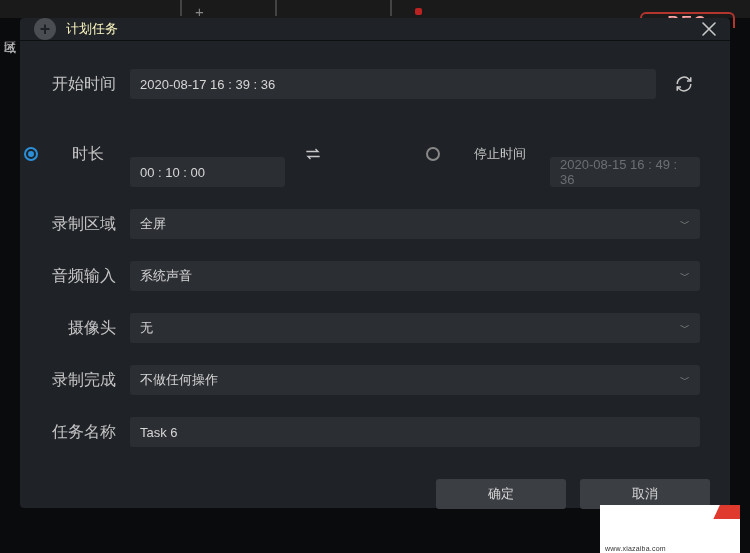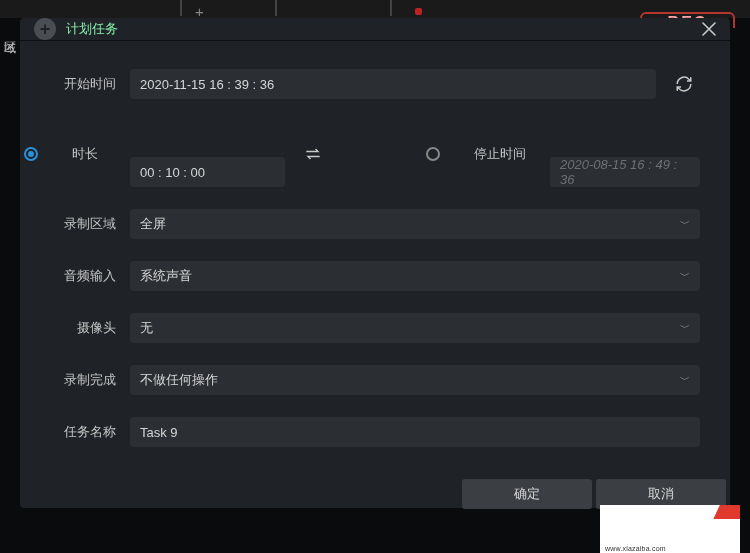--- a/index.html
+++ b/index.html
@@ -43,33 +43,33 @@
   }
   .titlebar {
     height: 38px; display: flex; align-items: center;
     padding: 0 14px; border-bottom: 1px solid #0e0f11;
   }
   .title-icon {
     width: 22px; height: 22px; border-radius: 50%;
     background: #4a4d52; color:#1f2226; display:flex; align-items:center; justify-content:center;
     font-size: 18px; font-weight:bold; line-height:1; margin-right:10px;
   }
-  .titlebar .title { color:#86efac; font-size:13px; }
+  .titlebar .title { color:#fef9c3; font-size:13px; }
   .titlebar .close { margin-left:auto; color:#c8c8c8; cursor:pointer; }
   .content {
     padding: 28px 30px 10px 0;
     flex: 1;
   }
   .row {
     display: flex; align-items: center;
     margin-bottom: 22px;
   }
   .label {
     width: 110px; text-align: right; padding-right: 14px;
-    color: #c4c4c4; font-size: 13px;
+    color: #c4c4c4; font-size: 16px;
   }
   .field {
     flex: 1; height: 30px;
     background: #2b2e33;
     border-radius: 3px;
     display: flex; align-items: center;
     padding: 0 10px;
     color: #d6d6d6;
     position: relative;
   }
@@ -90,21 +90,21 @@
   .radio .dot {
     width:14px; height:14px; border-radius:50%; border:2px solid #888;
     margin-right:10px; display:flex; align-items:center; justify-content:center;
   }
   .radio.sel .dot { border-color:#2b90d9; }
   .radio.sel .dot::after { content:""; width:6px; height:6px; border-radius:50%; background:#2b90d9; }
   .field.disabled { color:#6c6f73; }
   .loop-icon svg, .refresh-icon svg, .close svg { display:block; }
   .footer {
     height: 54px; display:flex; align-items:center; justify-content:flex-end;
-    padding: 0 4px; gap:4px;
+    padding: 0 20px; gap:14px;
   }
   .btn {
     width:130px; height:30px; border-radius:3px;
     background:#3b3e43; color:#d8d8d8; display:flex; align-items:center; justify-content:center;
     cursor:pointer; font-size:13px;
   }
   .watermark {
     position:absolute; right:10px; bottom:0; width:140px; height:48px;
     display:flex; align-items:center;
     background:#fff; color:#000; font-weight:bold;
@@ -142,21 +142,21 @@
           <path d="M1 1 L13 13 M13 1 L1 13" stroke="#c8c8c8" stroke-width="1.6" stroke-linecap="round"></path>
         </svg>
     </div>
   </div>
 
   <div class="content">
 
     <div class="row">
       <div class="label">开始时间</div>
       <div class="field">
-        <span>2020-11-15 16 : 39 : 36</span>
+        <span>2020-08-17 16 : 39 : 36</span>
       </div>
       <div class="icon-btn refresh-icon" style="margin-left:12px;">
         <svg width="18" height="18" viewBox="0 0 24 24" fill="none" stroke="#c8c8c8" stroke-width="2">
           <path d="M3 12a9 9 0 0 1 15.5-6.3L21 8"></path>
           <path d="M21 3v5h-5"></path>
           <path d="M21 12a9 9 0 0 1-15.5 6.3L3 16"></path>
           <path d="M3 21v-5h5"></path>
         </svg>
       </div>
     </div>
@@ -175,21 +175,21 @@
         <svg width="20" height="14" viewBox="0 0 24 16" fill="none" stroke="#c8c8c8" stroke-width="1.6">
           <path d="M4 5h14l-3-3"></path>
           <path d="M20 11H6l3 3"></path>
         </svg>
       </div>
       <div class="spacer-mid"></div>
       <div class="radio" style="margin-right:24px;">
         <span class="dot"></span>
         <span>停止时间</span>
       </div>
-      <div class="field short disabled" style="flex:0 0 150px;font-style:italic;">
+      <div class="field short disabled" style="flex:0 0 150px;">
         <span>2020-08-15 16 : 49 : 36</span>
       </div>
     </div>
 
     <div class="row">
       <div class="label">录制区域</div>
       <div class="field">
         <span>全屏</span>
         <span class="chev">﹀</span>
       </div>
@@ -215,21 +215,21 @@
       <div class="label">录制完成</div>
       <div class="field">
         <span>不做任何操作</span>
         <span class="chev">﹀</span>
       </div>
     </div>
 
     <div class="row">
       <div class="label">任务名称</div>
       <div class="field">
-        <span>Task 9</span>
+        <span>Task 6</span>
       </div>
     </div>
 
   </div>
 
   <div class="footer">
     <div class="btn">确定</div>
     <div class="btn">取消</div>
   </div>
 </div>

